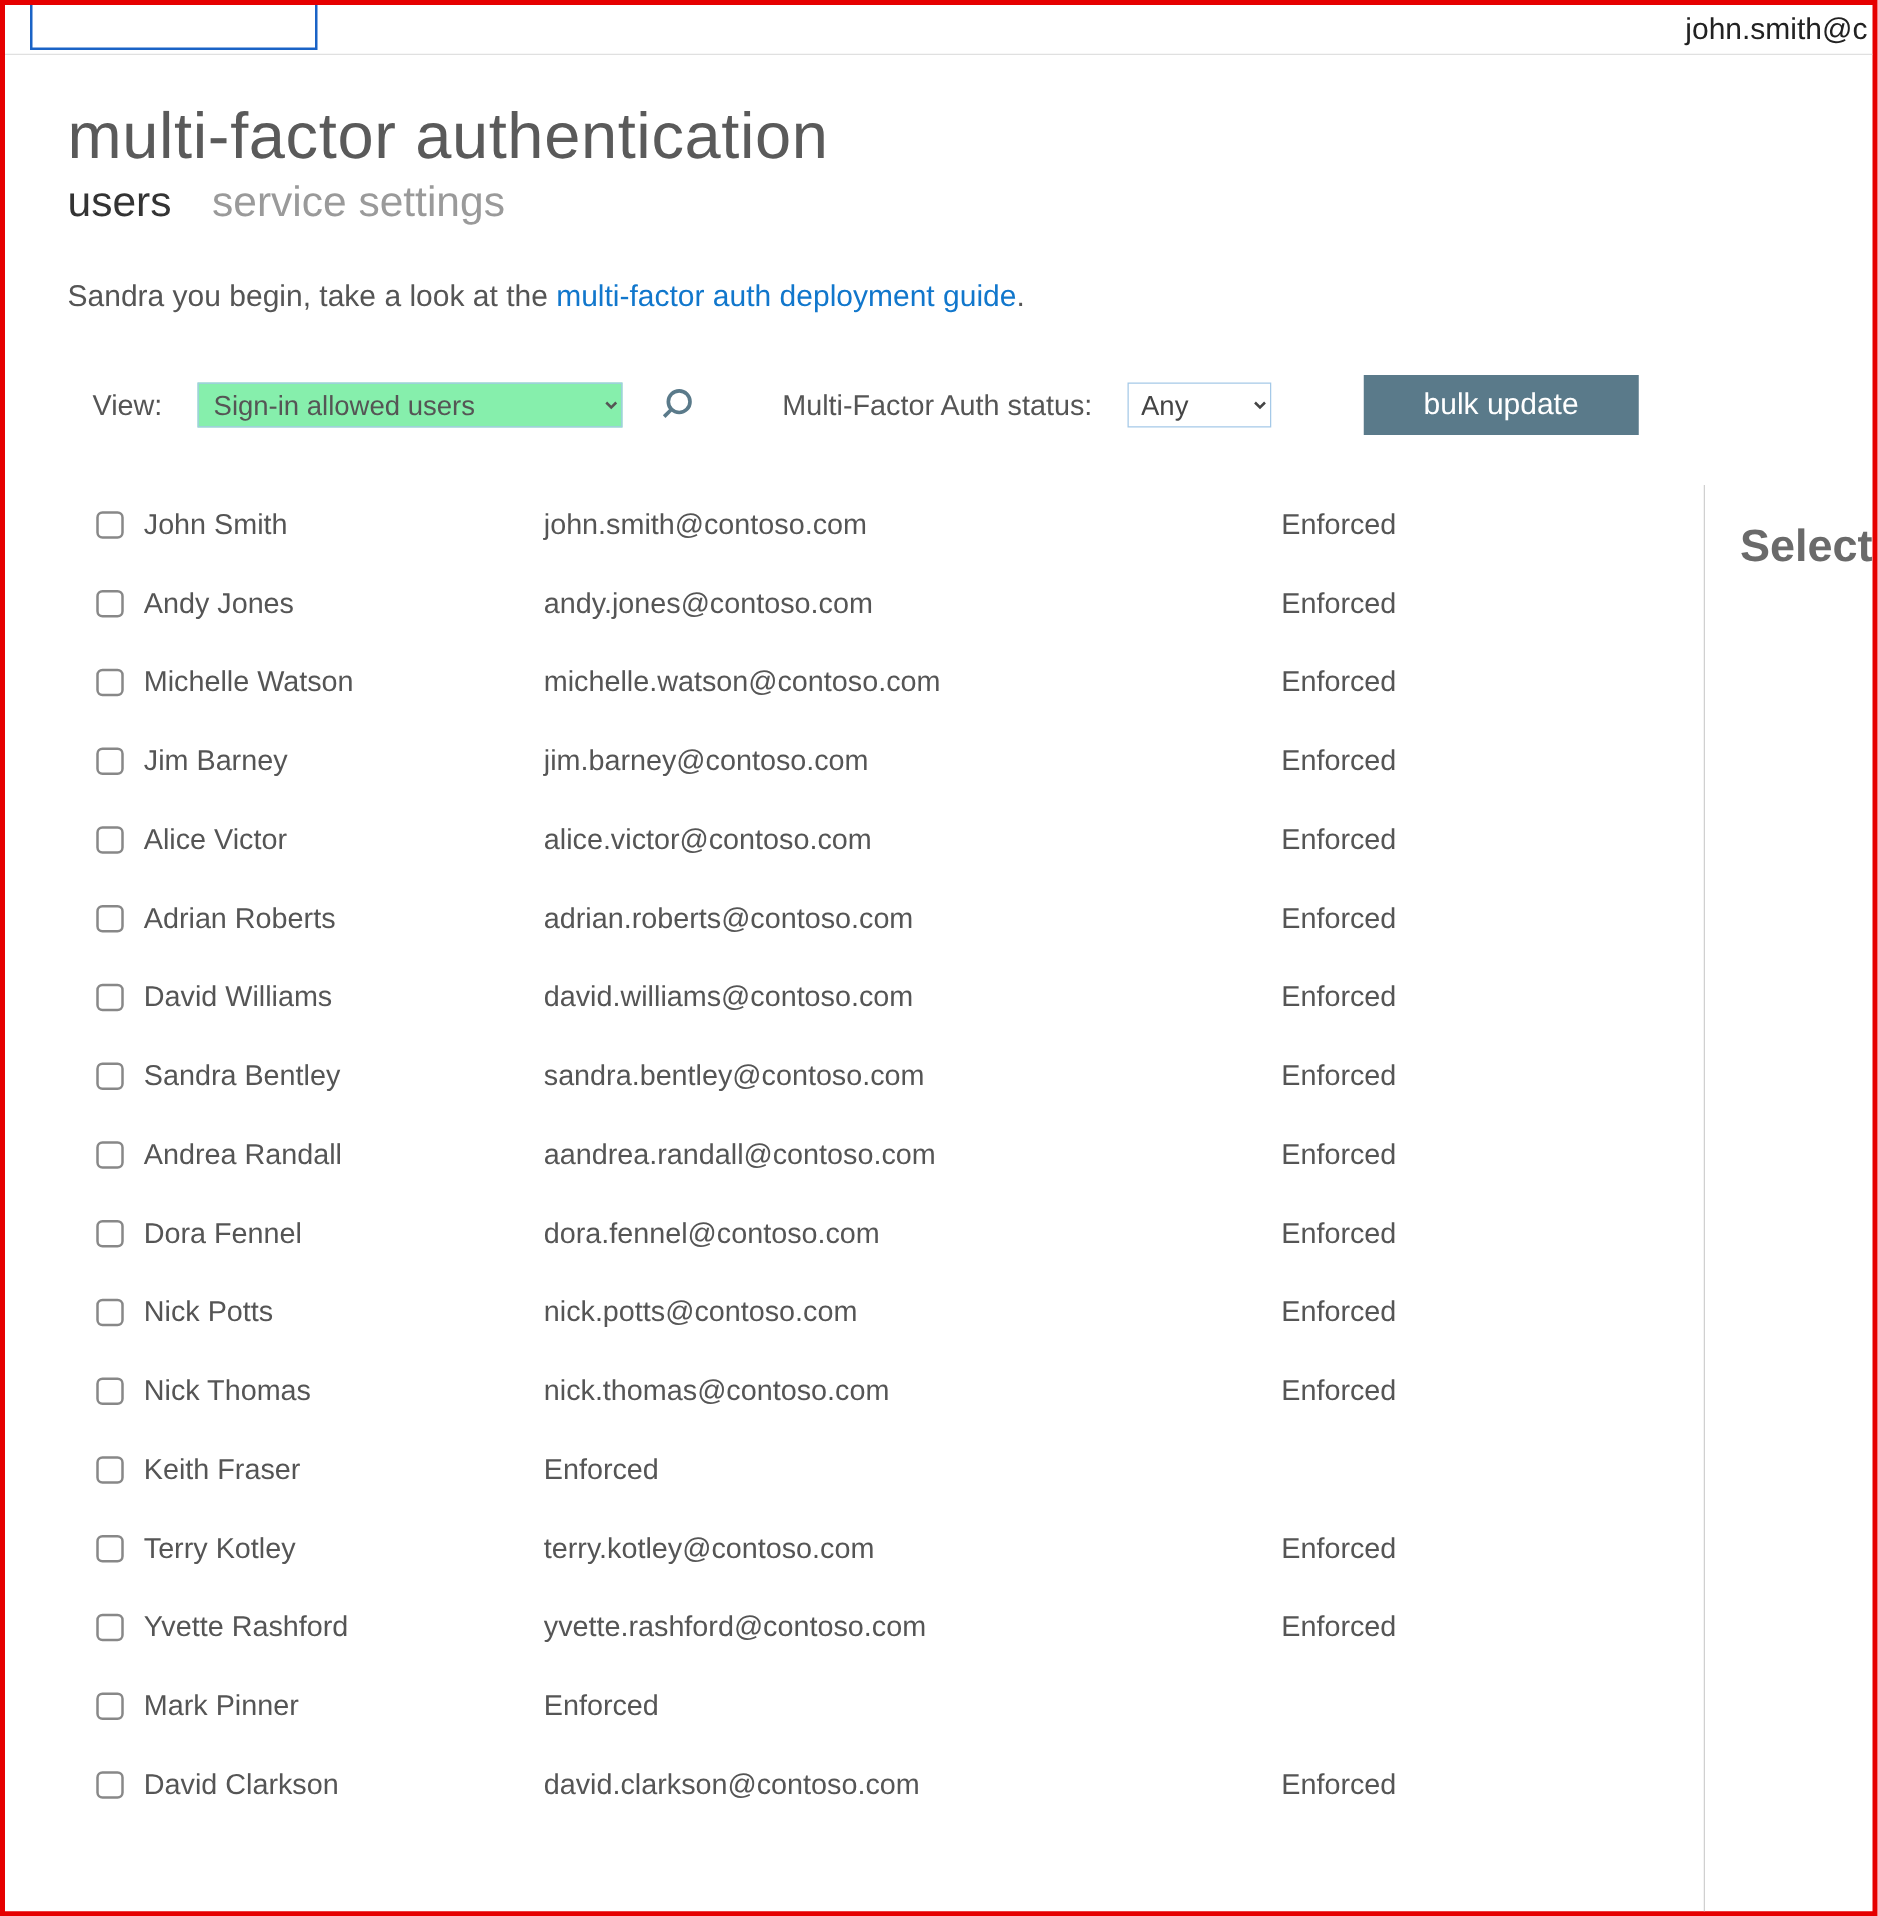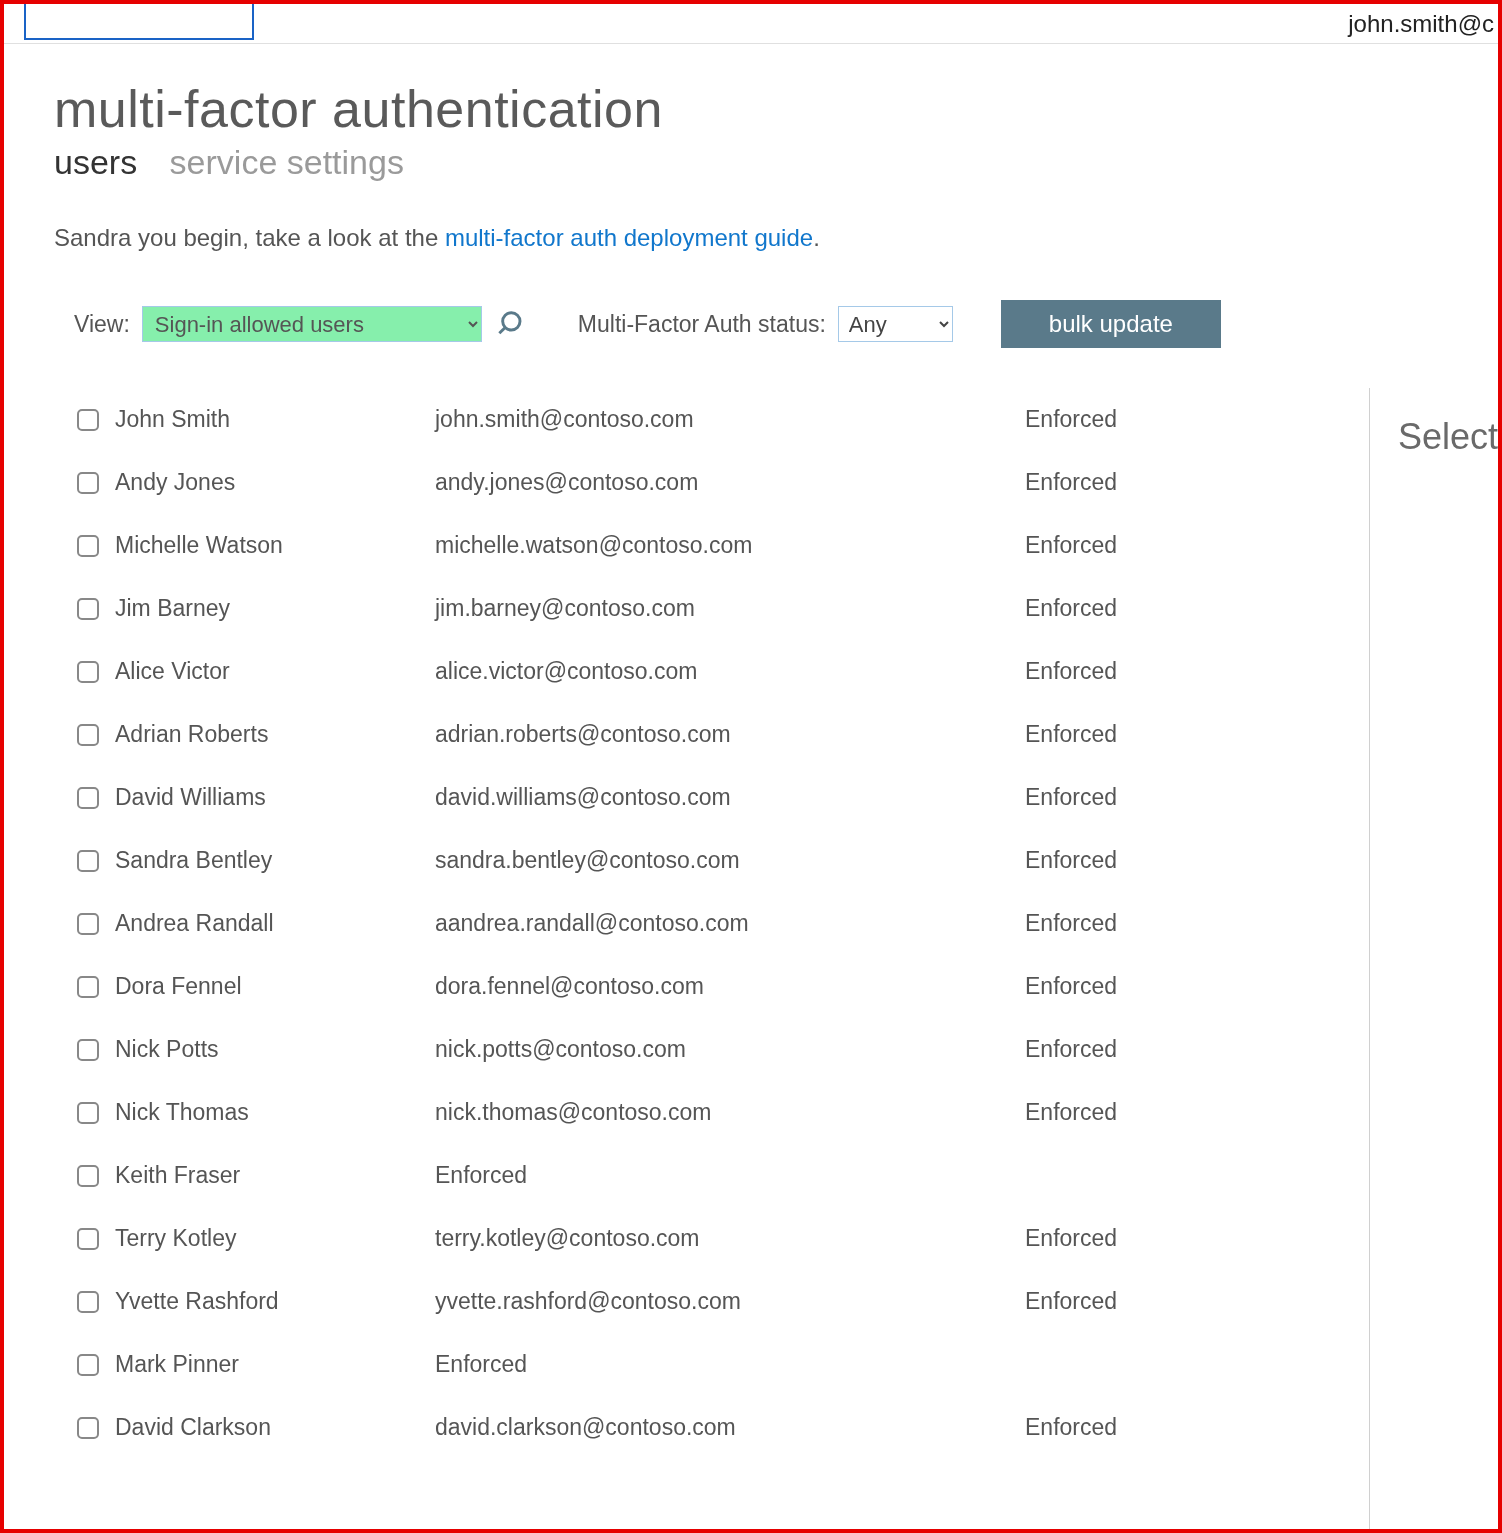--- a/index.html
+++ b/index.html
@@ -64,21 +64,21 @@
       color: #555;
       margin-bottom: 48px;
     }
     .intro a {
       color: #1177cc;
       text-decoration: none;
     }
     .filter-row {
       display: flex;
       align-items: center;
-      gap: 12px;
+      gap: 28px;
       padding-left: 20px;
       margin-bottom: 40px;
     }
     .filter-label {
       font-size: 23px;
       color: #555;
     }
     .view-select {
       width: 340px;
       height: 36px;
@@ -97,21 +97,21 @@
       cursor: pointer;
     }
     .status-select {
       width: 115px;
       height: 36px;
       border: 1px solid #a5c9e8;
       background: #fff;
       font-size: 22px;
       color: #444;
       padding: 2px 6px;
-      margin-right: 36px;
+      margin-right: 46px;
     }
     .bulk-btn {
       background: #5a7a8a;
       color: #fff;
       border: none;
       font-size: 24px;
       padding: 10px 48px;
       cursor: pointer;
     }
     .main-area {
@@ -156,21 +156,21 @@
     }
     .side-panel {
       border-left: 1px solid #d0d0d0;
       padding: 28px 0 0 28px;
       height: 1200px;
       margin-top: 0;
     }
     .side-title {
       font-size: 36px;
       color: #6a6a6a;
-      font-weight: 400;
+      font-weight: 700;
     }
   </style>
 </head>
 <body>
 
 <div class="topbar">
   <div class="topbar-box"></div>
   <div class="user-email">john.smith@c</div>
 </div>
 

